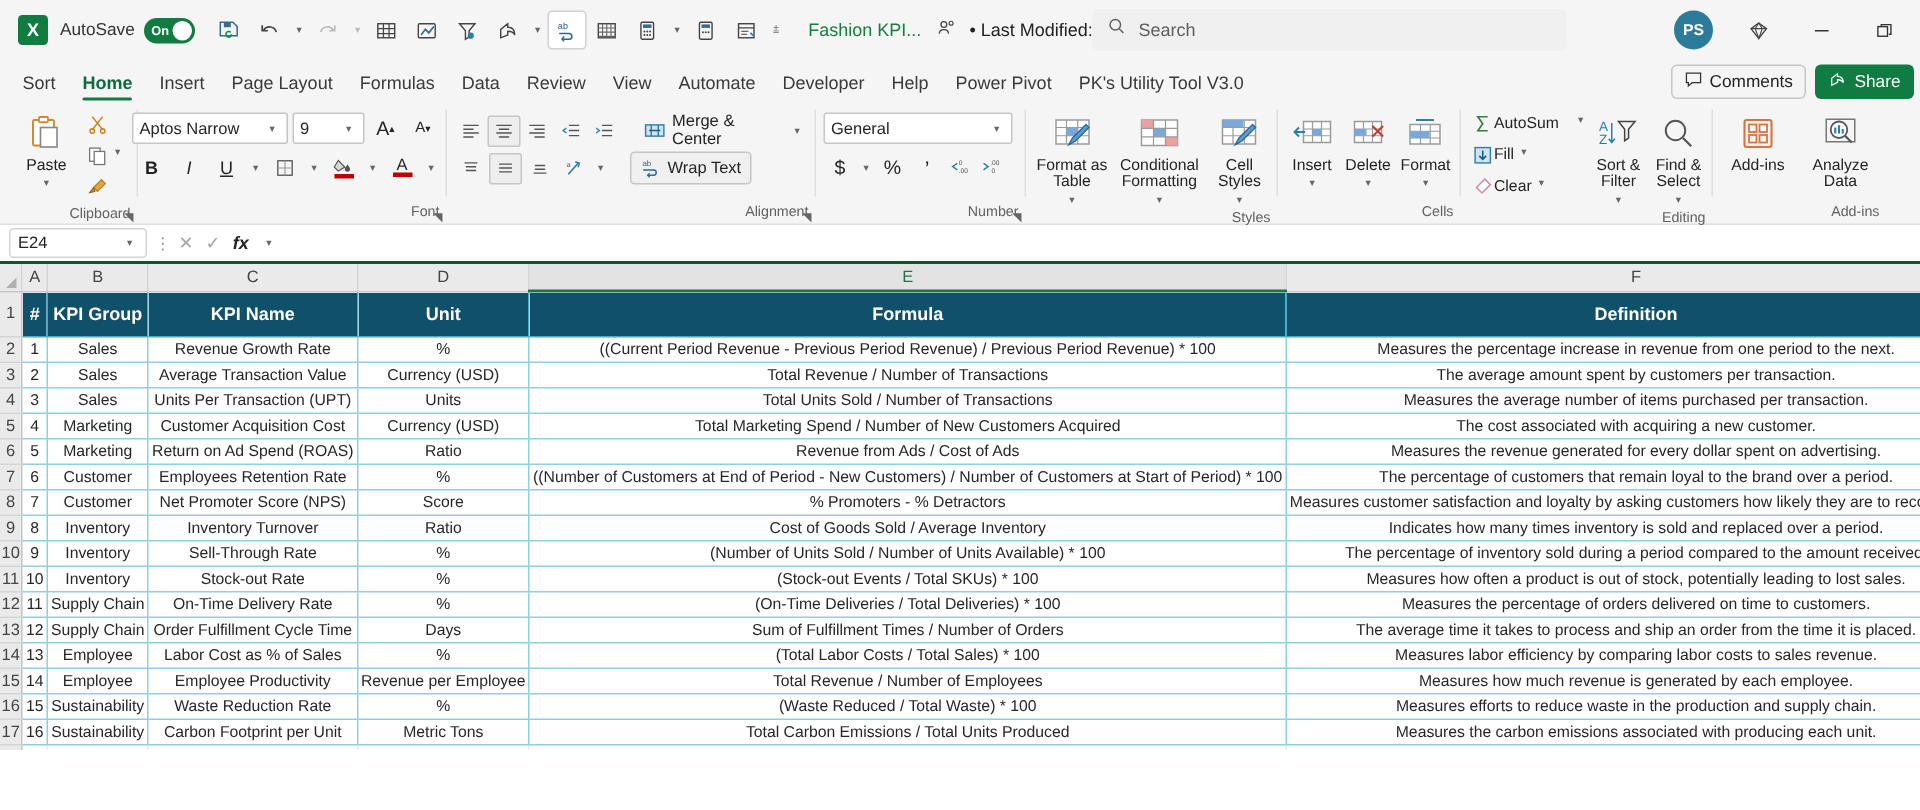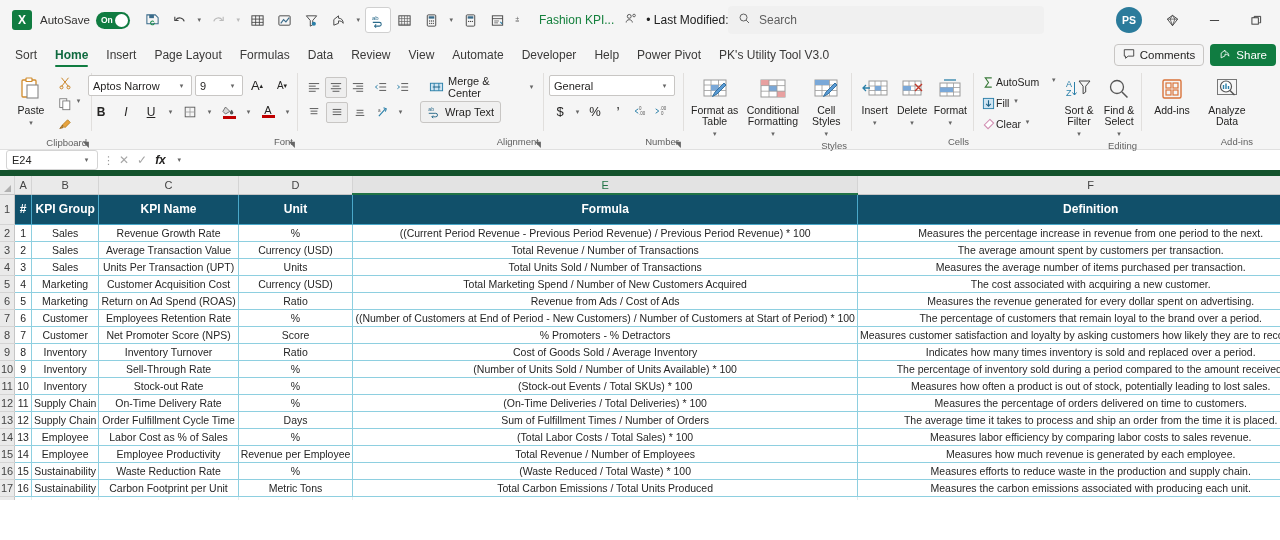--- a/index.html
+++ b/index.html
@@ -130,21 +130,21 @@
   .alignrow { display: flex; align-items: center; gap: 1px; }
   .wrapbtn {
     border: 1px solid #c8c6c4; background: #f0f0f0; border-radius: 3px;
     display: flex; align-items: center; gap: 4px; padding: 2px 6px; font-size: 11px; color: #252423; height: 22px;
   }
   .mergebtn { display: flex; align-items: center; gap: 4px; font-size: 11px; color: #252423; padding: 2px 2px; height: 22px;}
 
   
   .formulabar {
     height: 26px; width: 1280px; background: #fff; display: flex; align-items: center;
-    border-bottom: 6px solid #14532d; padding-left: 6px; gap: 0;
+    border-bottom: 2px solid #14532d; padding-left: 6px; gap: 0;
   }
   .namebox {
     width: 92px; height: 20px; border: 1px solid #d4d4d4; border-radius: 3px; background: #fff;
     display: flex; align-items: center; justify-content: space-between; padding: 0 5px;
     font-size: 11px; color: #252423;
   }
   .fbicons { display: flex; align-items: center; gap: 8px; padding-right: 8px; }
   .fbicon { font-size: 12px; color: #a6a6a6; }
   .fbinput { flex: 1; height: 20px; font-size: 11.5px; color: #252423; padding-left: 6px; }
 

